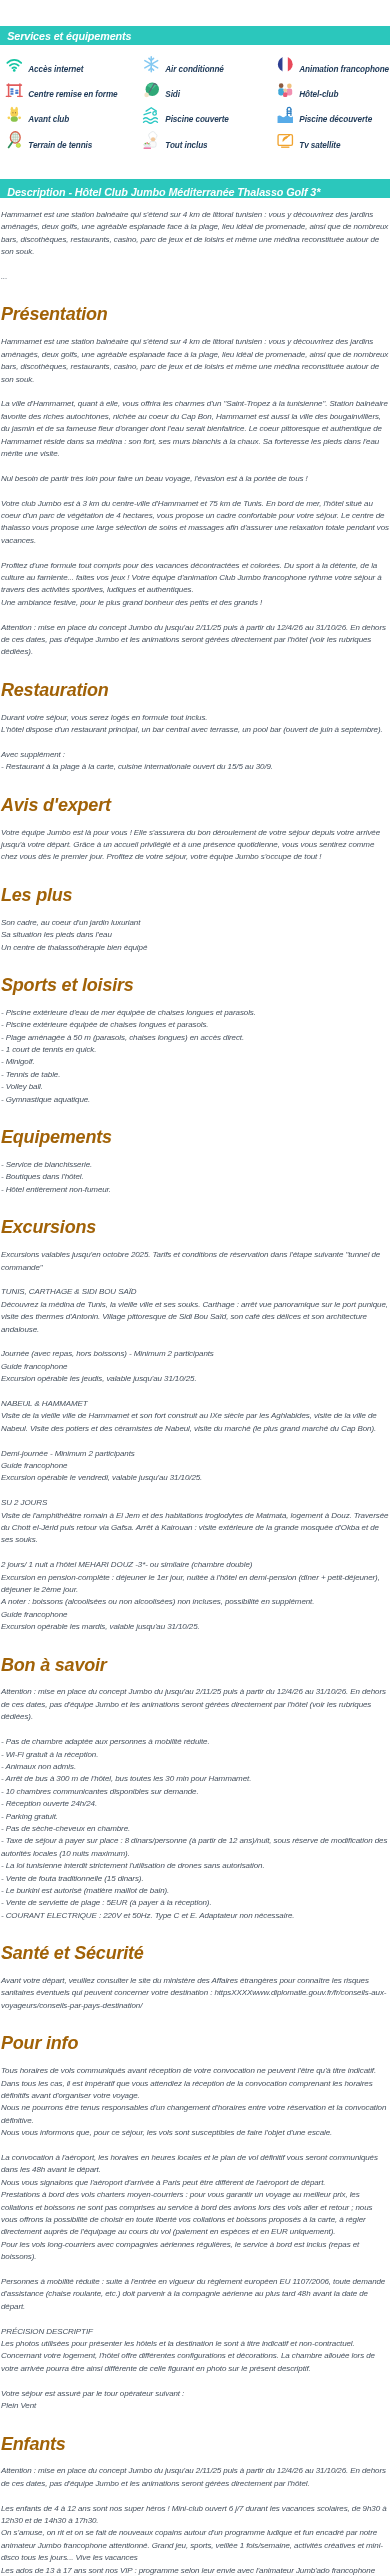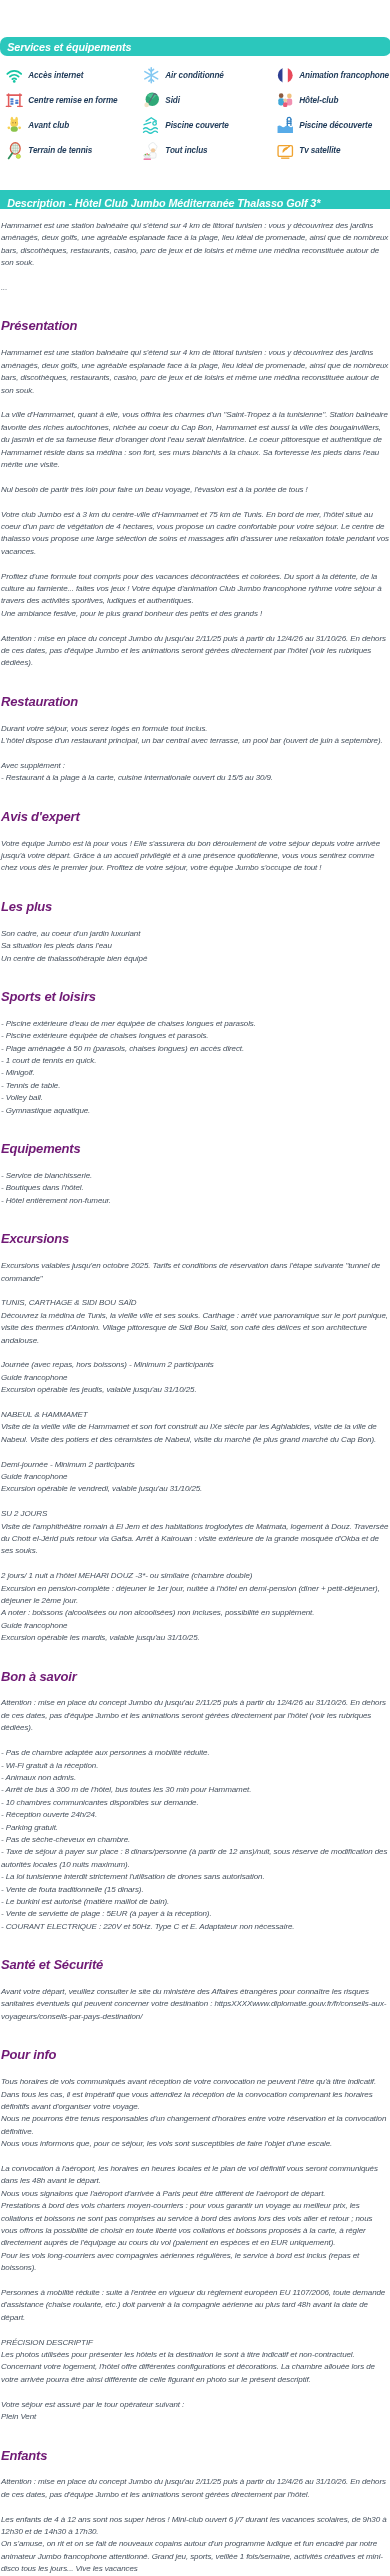--- a/index.html
+++ b/index.html
@@ -1,28 +1,28 @@
 <!DOCTYPE html>
 <html lang="fr" style="font-size:8.2px"><head>
 <meta charset="utf-8">
 <style>
   html,body{margin:0;padding:0;background:#ffffff;}
   .page{width:391px;font-family:"Liberation Sans",sans-serif;}
   .banner{background:#2BC7BC;height:19px;display:flex;align-items:center;padding-left:7.2px;box-sizing:border-box;}
   .banner h1{margin:0;font-size:10.8px;font-weight:bold;font-style:italic;color:#ffffff;letter-spacing:-0.1px;white-space:nowrap;}
-  .banner--services{margin-top:37px;border-radius:7px;}
+  .banner--services{margin-top:26px;}
   .banner--description{margin-top:28px;align-items:flex-end;}
   .services{display:grid;grid-template-columns:137px 134px 1fr;row-gap:5.7px;padding:9.3px 1px 1px 5.2px;}
-  .service{display:flex;align-items:center;gap:4.6px;height:19.6px;}
+  .service{display:flex;align-items:flex-end;gap:4.6px;height:19.6px;}
   .service .ico{width:18.5px;height:18.5px;flex:0 0 18.5px;display:inline-block;}
   .service .ico svg{width:100%;height:100%;display:block;}
   .service .lbl{font-size:8.2px;font-weight:bold;font-style:italic;color:#1F3A58;letter-spacing:-0.1px;white-space:nowrap;}
   .content{padding:11.3px 1.5px 17.5px 1px;color:#47525F;font-style:italic;font-size:8px;line-height:12.4px;letter-spacing:-0.1px;}
   .content p{margin:0 0 12.4px 0;}
-  .content h2{color:#701a75;font-size:13px;line-height:15.5px;margin:24px 0 13.4px 0;font-weight:bold;font-style:italic;letter-spacing:-0.2px;}
+  .content h2{color:#a16207;font-size:18px;line-height:15.5px;margin:24px 0 13.4px 0;font-weight:bold;font-style:italic;letter-spacing:-0.2px;}
 </style>
 </head>
 <body>
 
 <div class="page">
 
   <header class="banner banner--services">
     <h1>Services et équipements</h1>
   </header>
 

